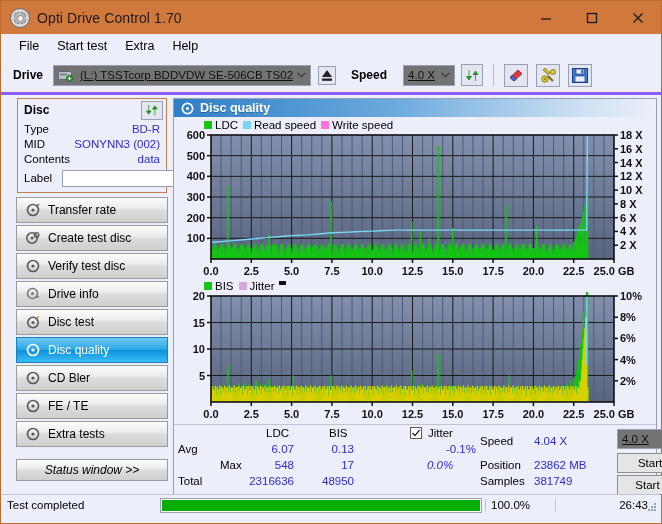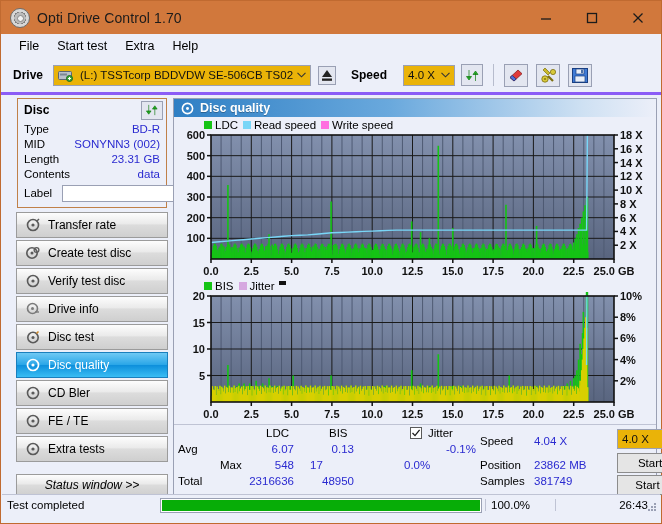--- a/index.html
+++ b/index.html
@@ -31,23 +31,23 @@
   
   .menubar{height:24px;background:#eceff9;display:flex;align-items:center;padding-left:9px;gap:0;}
   .menuitem{padding:3px 9px;font-size:12.5px;color:#000;}
   
   .toolbar{
     height:34px;background:#eceff9;display:flex;align-items:center;
     padding-left:12px;border-bottom:3px solid #8b5cf6;
   }
   .tb-label{font-weight:bold;font-size:12px;color:#000;margin-right:10px;}
   .combo{
-    height:21px;background:#eab308;border:1px solid #9aa0b4;
+    height:21px;background:#737373;border:1px solid #9aa0b4;
     display:flex;align-items:center;box-sizing:border-box;
-    font-size:11.5px;color:#111;position:relative;
+    font-size:11.5px;color:#111;position:relative;text-decoration:underline;
   }
   .combo .cbtxt{padding-left:4px;white-space:nowrap;overflow:hidden;}
   .combo .arrow{margin-left:auto;width:17px;display:flex;align-items:center;justify-content:center;}
   .drive-combo{width:258px;}
   .drv-ico{width:15px;height:13px;margin:0 3px 0 4px;flex:0 0 auto;position:relative;}
   .speed-combo{width:52px;margin-left:6px;}
   .iconbtn{
     width:22px;height:22px;border:1px solid #9aa0b4;background:#e3e6f0;
     display:flex;align-items:center;justify-content:center;margin-left:6px;box-sizing:border-box;
   }
@@ -244,24 +244,20 @@
             </svg>
           </span>
         </div>
         <div class="discrow">
           <span class="k">Type</span>
           <span class="v">BD-R</span>
         </div>
         <div class="discrow">
           <span class="k">MID</span>
           <span class="v">SONYNN3 (002)</span>
-        </div>
-        <div class="discrow">
-          <span class="k">Length</span>
-          <span class="v">23.31 GB</span>
         </div>
         <div class="discrow">
           <span class="k">Contents</span>
           <span class="v">data</span>
         </div>
         <div class="labelrow">
           <span class="k">Label</span>
           <input class="label-input" type="text" value="" style="">
           <span class="discbtn">
             <svg width="14" height="14" viewBox="0 0 14 14">
@@ -2094,33 +2090,33 @@
 
           <span class="cell" style="left:4px;top:18px;">Avg</span>
           <span class="cell" style="left:4px;top:34px;margin-left:42px;">Max</span>
           <span class="cell" style="left:4px;top:50px;">Total</span>
 
           <span class="cell blue" style="left:76px;top:18px;width:44px;text-align:right;">6.07</span>
           <span class="cell blue" style="left:76px;top:34px;width:44px;text-align:right;">548</span>
           <span class="cell blue" style="left:56px;top:50px;width:64px;text-align:right;">2316636</span>
 
           <span class="cell blue" style="left:136px;top:18px;width:44px;text-align:right;">0.13</span>
-          <span class="cell blue" style="left:136px;top:34px;width:44px;text-align:left;">17</span>
+          <span class="cell blue" style="left:136px;top:34px;width:44px;text-align:right;">17</span>
           <span class="cell blue" style="left:126px;top:50px;width:54px;text-align:right;">48950</span>
 
           <span class="cell" style="left:236px;top:1px;">
             <span class="chk">
               <svg width="10" height="10" viewBox="0 0 10 10">
                   <path d="M1.5 5L4 7.6 8.6 1.8" fill="none" stroke="#1b1b1b" stroke-width="1.3"></path>
                 </svg>
             </span>
           </span>
           <span class="cell" style="left:254px;top:2px;">Jitter</span>
           <span class="cell blue" style="left:230px;top:18px;width:72px;text-align:right;">-0.1%</span>
-          <span class="cell blue" style="left:230px;top:34px;width:72px;text-align:left;">0.0%</span>
+          <span class="cell blue" style="left:230px;top:34px;width:72px;text-align:center;font-style:italic;">0.0%</span>
 
           <span class="cell" style="left:306px;top:10px;">Speed</span>
           <span class="cell" style="left:306px;top:34px;">Position</span>
           <span class="cell" style="left:306px;top:50px;">Samples</span>
 
           <span class="cell blue" style="left:360px;top:10px;width:84px;text-align:left;">4.04 X</span>
           <span class="cell blue" style="left:360px;top:34px;width:84px;text-align:left;">23862 MB</span>
           <span class="cell blue" style="left:360px;top:50px;width:84px;text-align:left;">381749</span>
 
           <span class="combo" style="position:absolute;left:443px;top:4px;width:84px;height:20px;">

